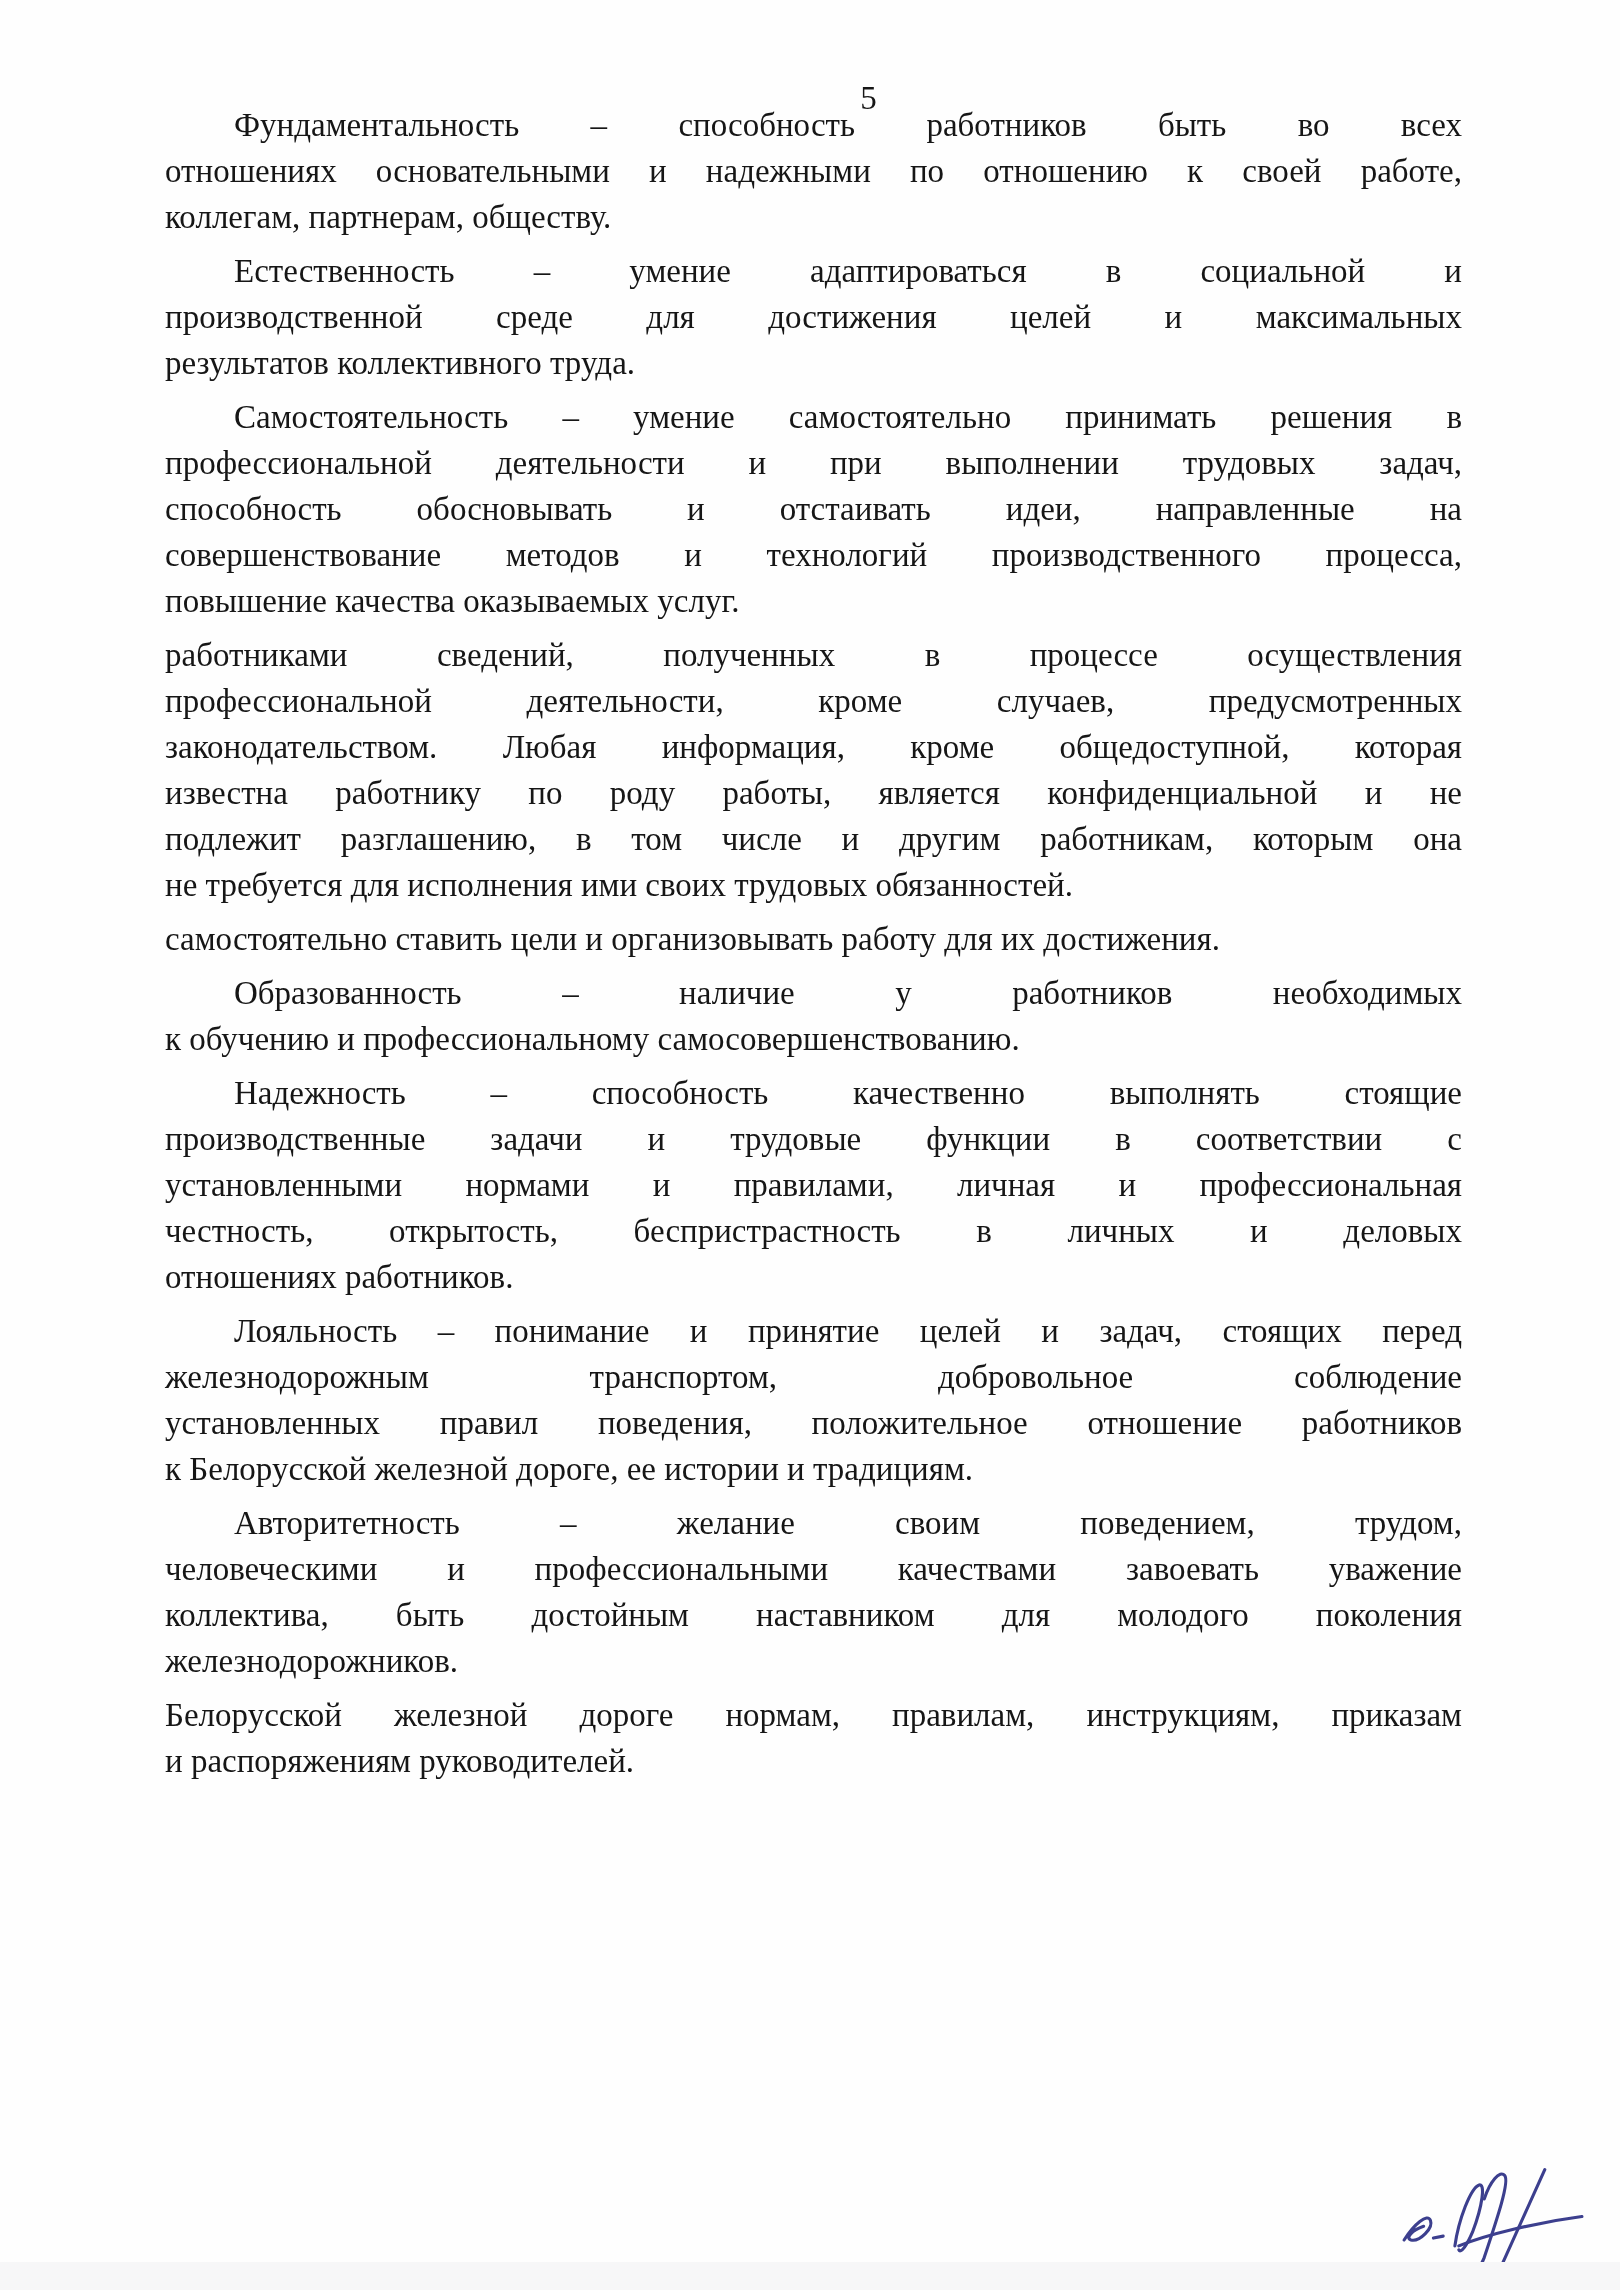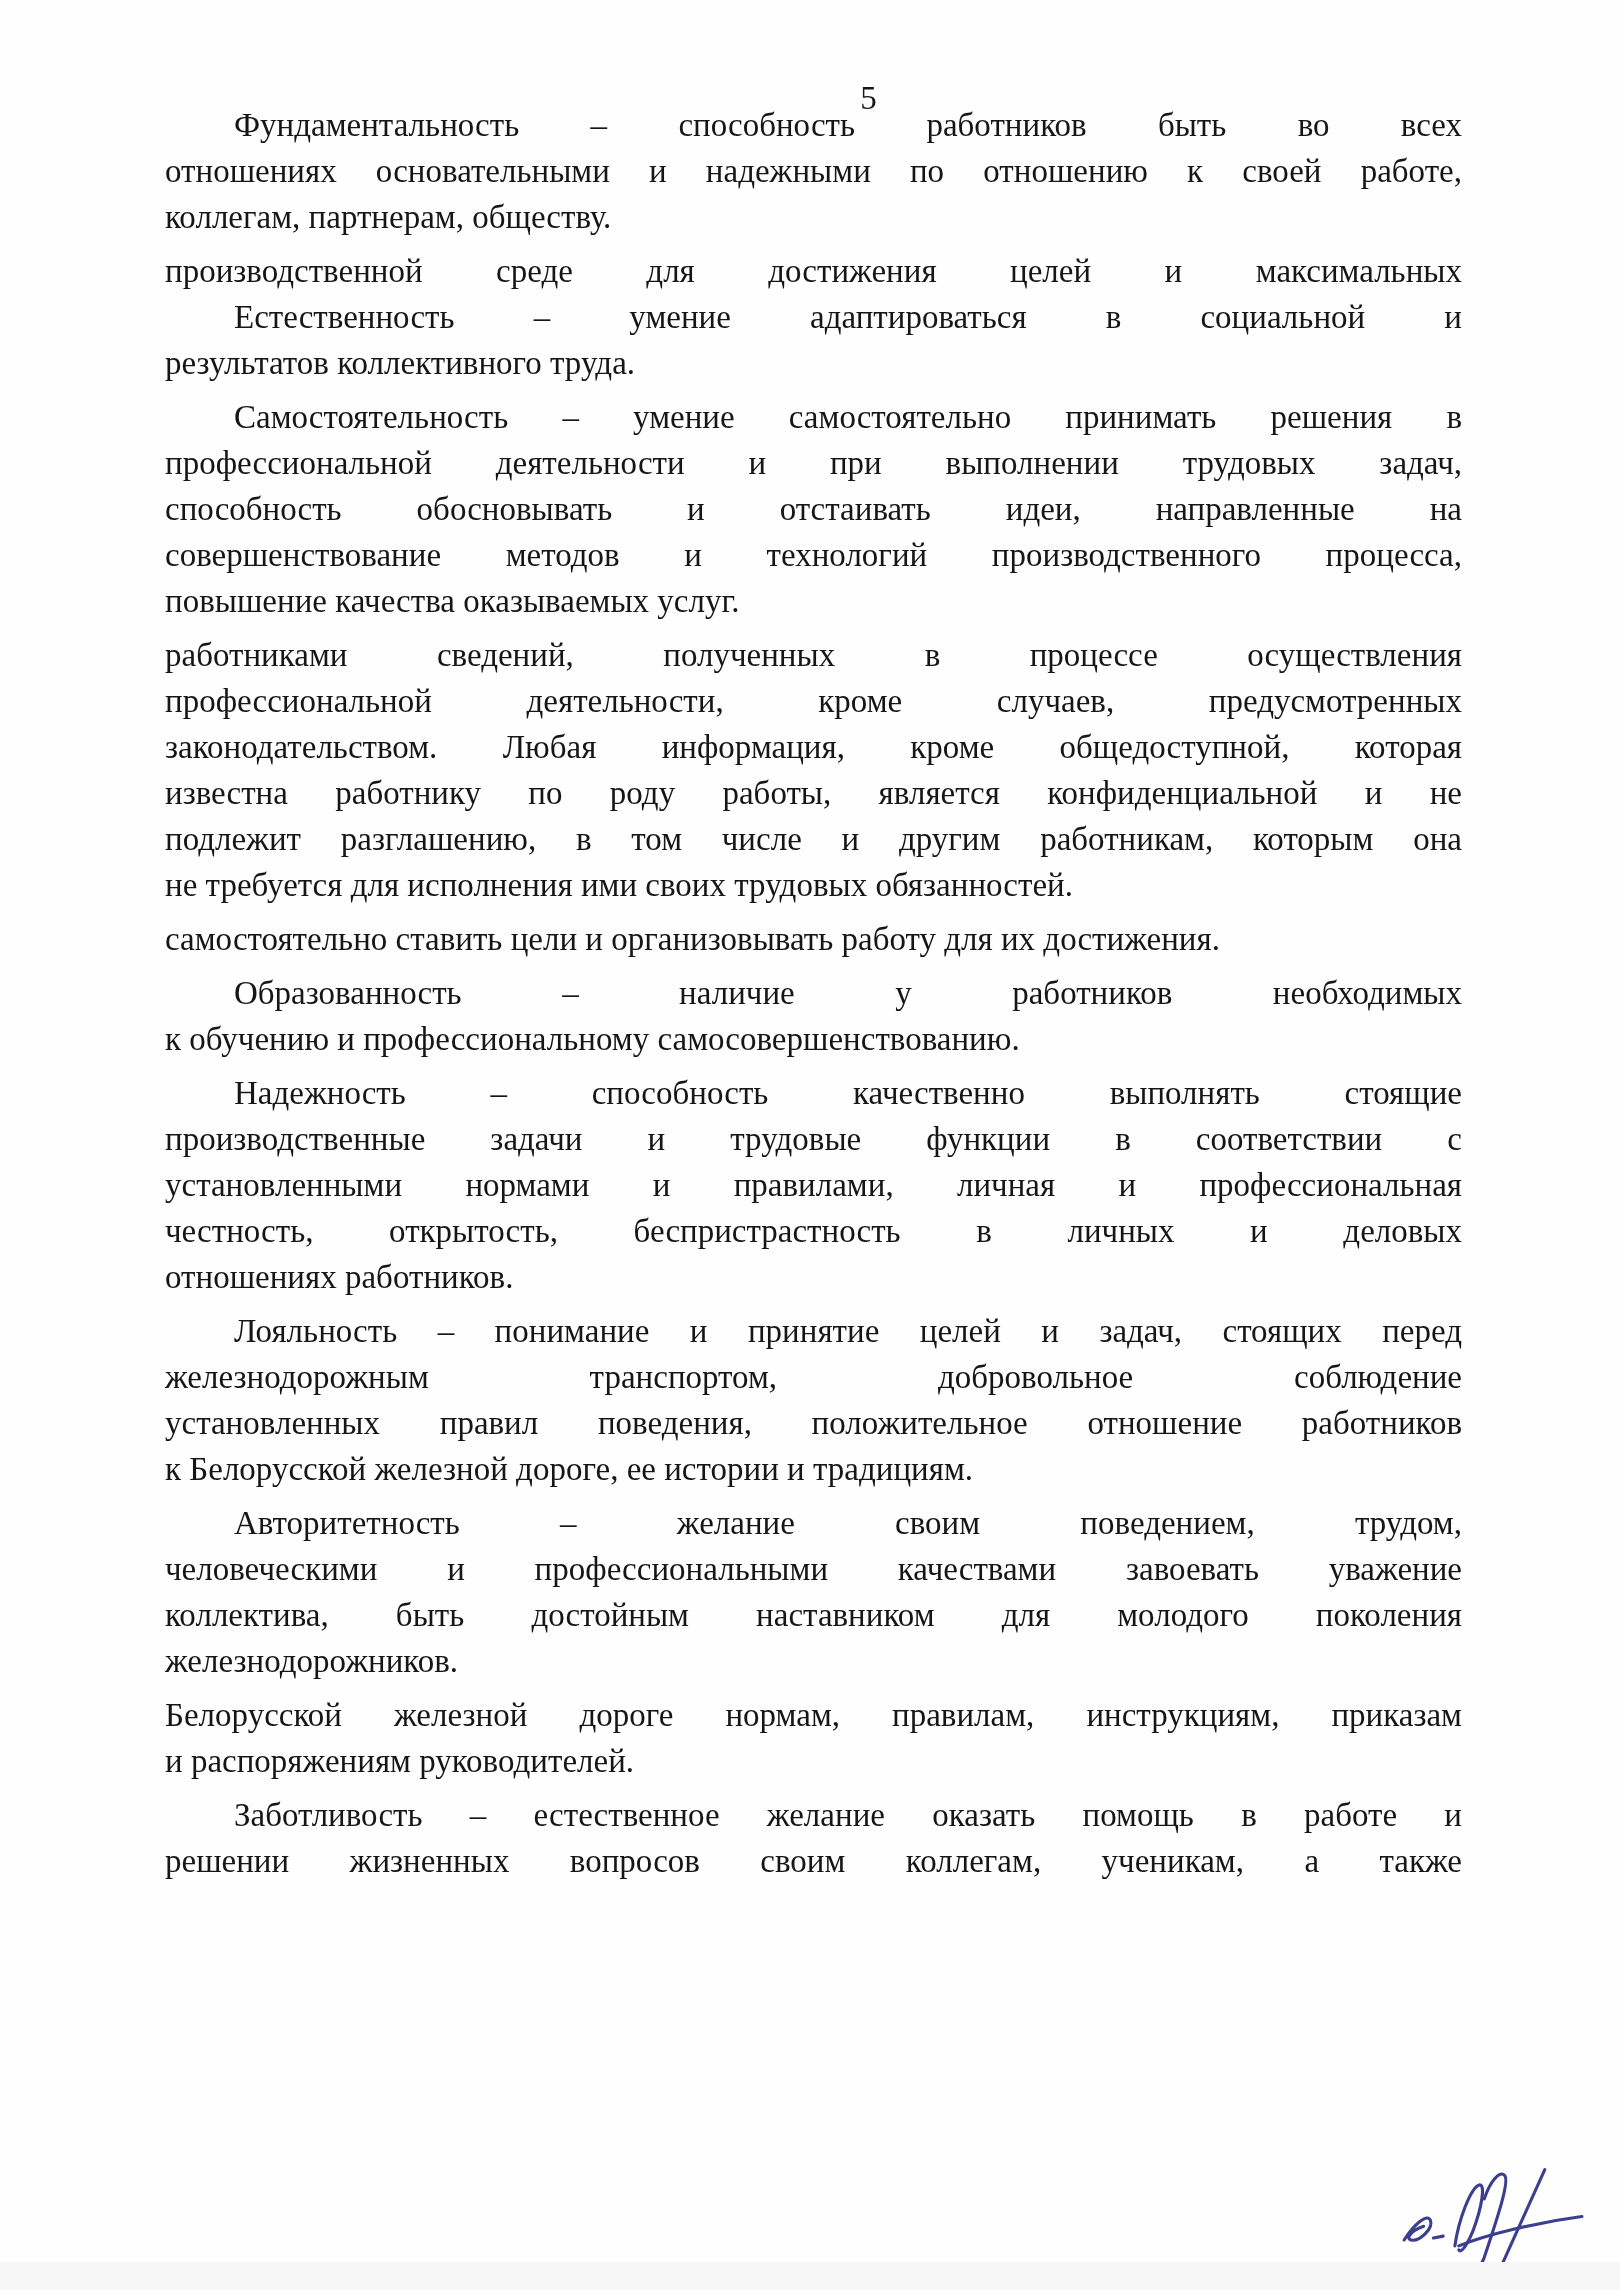--- a/index.html
+++ b/index.html
@@ -58,22 +58,22 @@
 
   <div class="text-block">
 
     <p class="para">
       <span class="ln first">Фундаментальность – способность работников быть во всех</span>
       <span class="ln">отношениях основательными и надежными по отношению к своей работе,</span>
       <span class="ln last">коллегам, партнерам, обществу.</span>
     </p>
 
     <p class="para">
+      <span class="ln first">Естественность – умение адаптироваться в социальной и</span>
       <span class="ln">производственной среде для достижения целей и максимальных</span>
-      <span class="ln first">Естественность – умение адаптироваться в социальной и</span>
       <span class="ln last">результатов коллективного труда.</span>
     </p>
 
     <p class="para">
       <span class="ln first">Самостоятельность – умение самостоятельно принимать решения в</span>
       <span class="ln">профессиональной деятельности и при выполнении трудовых задач,</span>
       <span class="ln">способность обосновывать и отстаивать идеи, направленные на</span>
       <span class="ln">совершенствование методов и технологий производственного процесса,</span>
       <span class="ln last">повышение качества оказываемых услуг.</span>
     </p>
@@ -116,24 +116,20 @@
       <span class="ln">человеческими и профессиональными качествами завоевать уважение</span>
       <span class="ln">коллектива, быть достойным наставником для молодого поколения</span>
       <span class="ln last">железнодорожников.</span>
     </p>
 
     <p class="para">
       <span class="ln">Белорусской железной дороге нормам, правилам, инструкциям, приказам</span>
       <span class="ln last">и распоряжениям руководителей.</span>
     </p>
 
-    <p class="para">
-      <span class="ln first">Заботливость – естественное желание оказать помощь в работе и</span>
-      <span class="ln">решении жизненных вопросов своим коллегам, ученикам, а также</span>
-    </p>
 
   </div>
 
   <div class="signature">
     <svg viewBox="0 0 210 130" xmlns="http://www.w3.org/2000/svg" fill="none">
       <g stroke="#3c3f8e" stroke-width="3.2" stroke-linecap="round">
 
         <path d="M14 86 C24 70, 38 58, 41 66 C44 74, 30 88, 21 86 C15 84, 22 76, 34 72"></path>
         <path d="M44 84 L54 82"></path>
 

